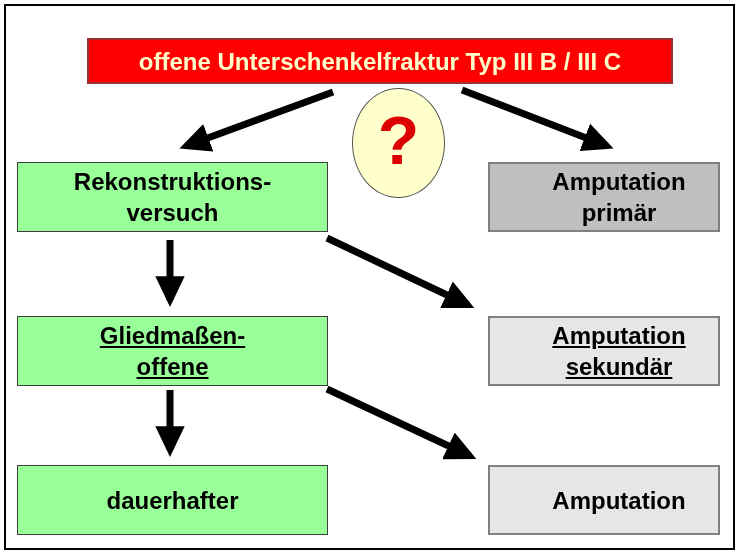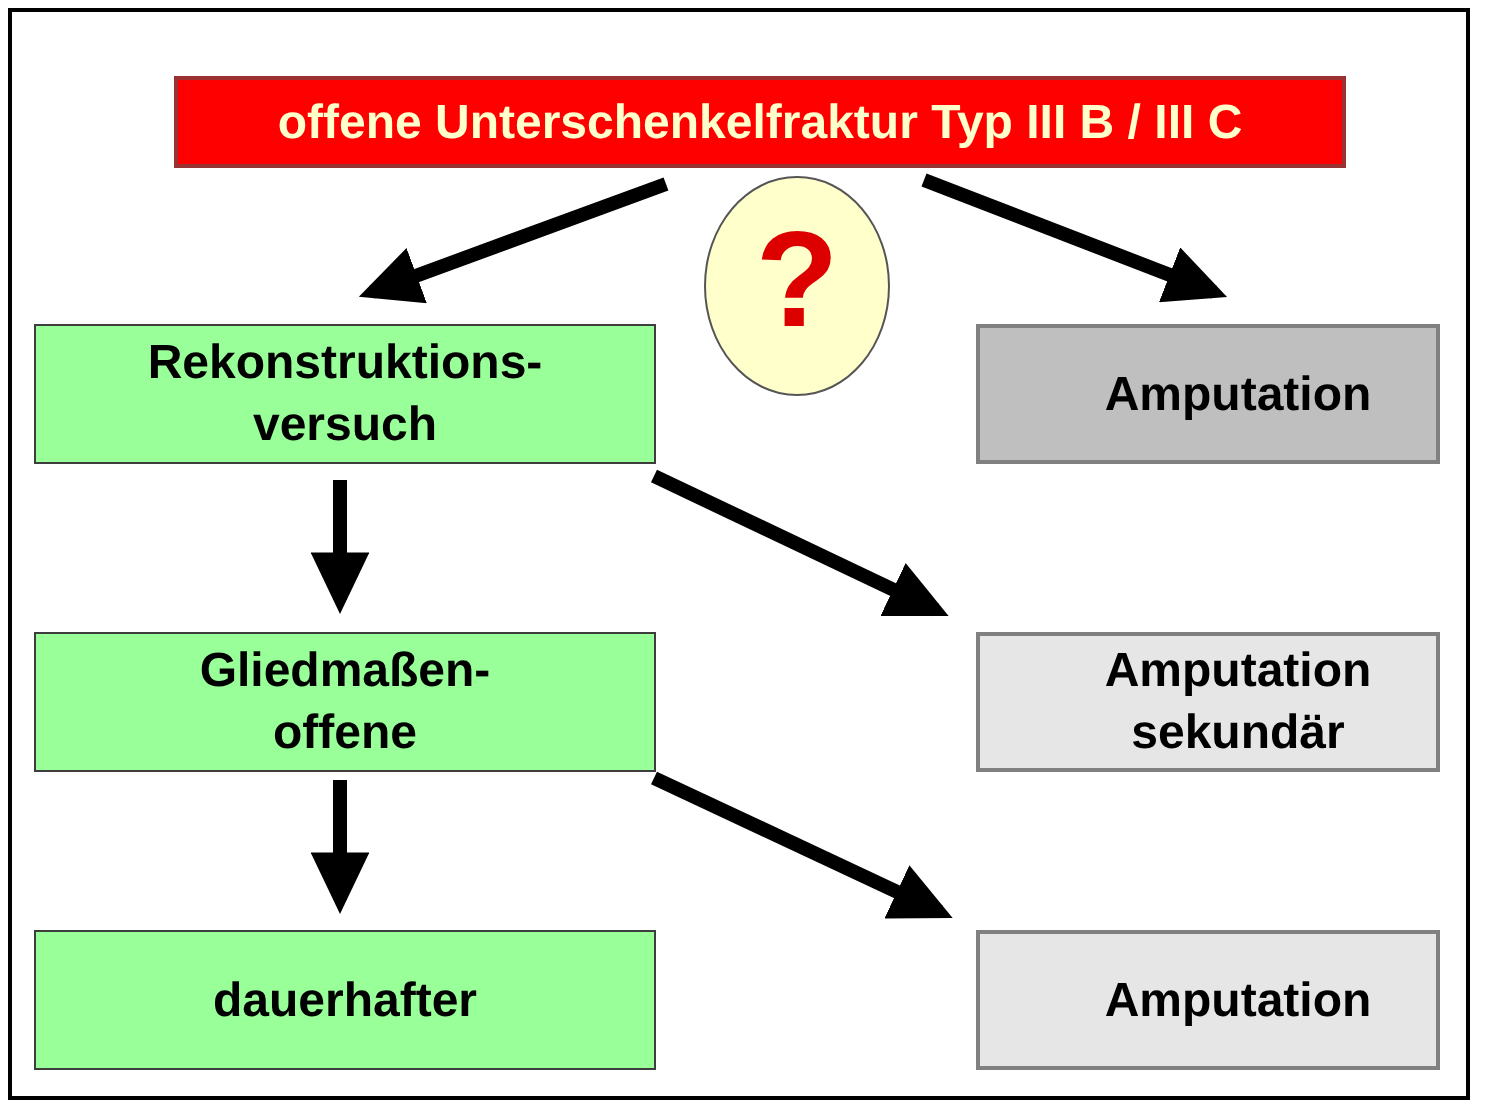--- a/index.html
+++ b/index.html
@@ -58,21 +58,21 @@
   }
   .gray-node {
     width: 232px; height: 70px;
     left: 488px;
     border: 2px solid #808080;
     padding-left: 30px;
   }
   .gray-dark { background: #BFBFBF; }
   .gray-light { background: #E6E6E6; }
   .row1 { top: 162px; }
-  .row2 { top: 316px; }
+  .row2 { top: 316px; text-decoration: underline; }
   .row3 { top: 465px; }
   .question-circle {
     position: absolute;
     left: 352px; top: 88px;
     width: 93px; height: 110px;
     border-radius: 50%;
     background: #FFFFCC;
     border: 1px solid #555555;
     box-sizing: border-box;
     display: flex;
@@ -113,20 +113,21 @@
   <div class="question-circle">
     <span>?</span>
   </div>
 
   <div class="node green-node row1">
     <span>Rekonstruktions-</span>
     <span>versuch</span>
   </div>
   <div class="node gray-node gray-dark row1">
     <span>Amputation</span>
+    <span>primär</span>
   </div>
 
   <div class="node green-node row2">
     <span>Gliedmaßen-</span>
     <span>offene</span>
   </div>
   <div class="node gray-node gray-light row2">
     <span>Amputation</span>
     <span>sekundär</span>
   </div>

